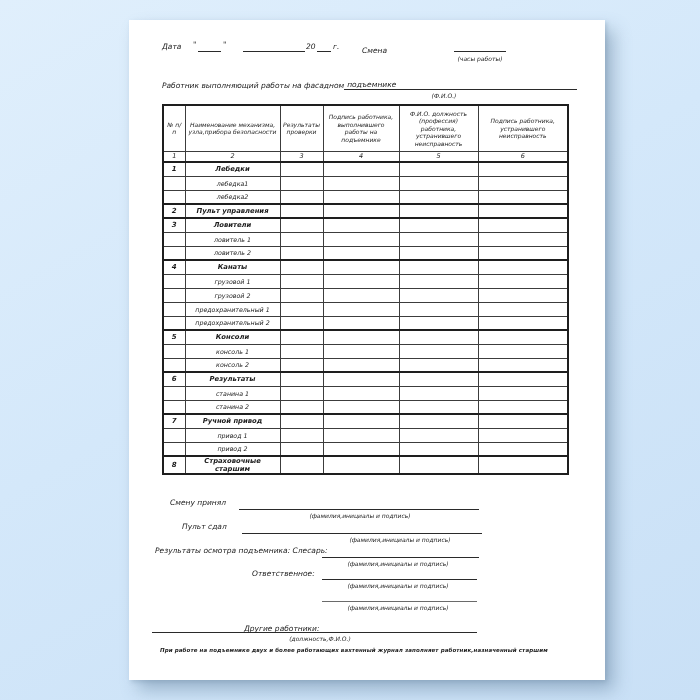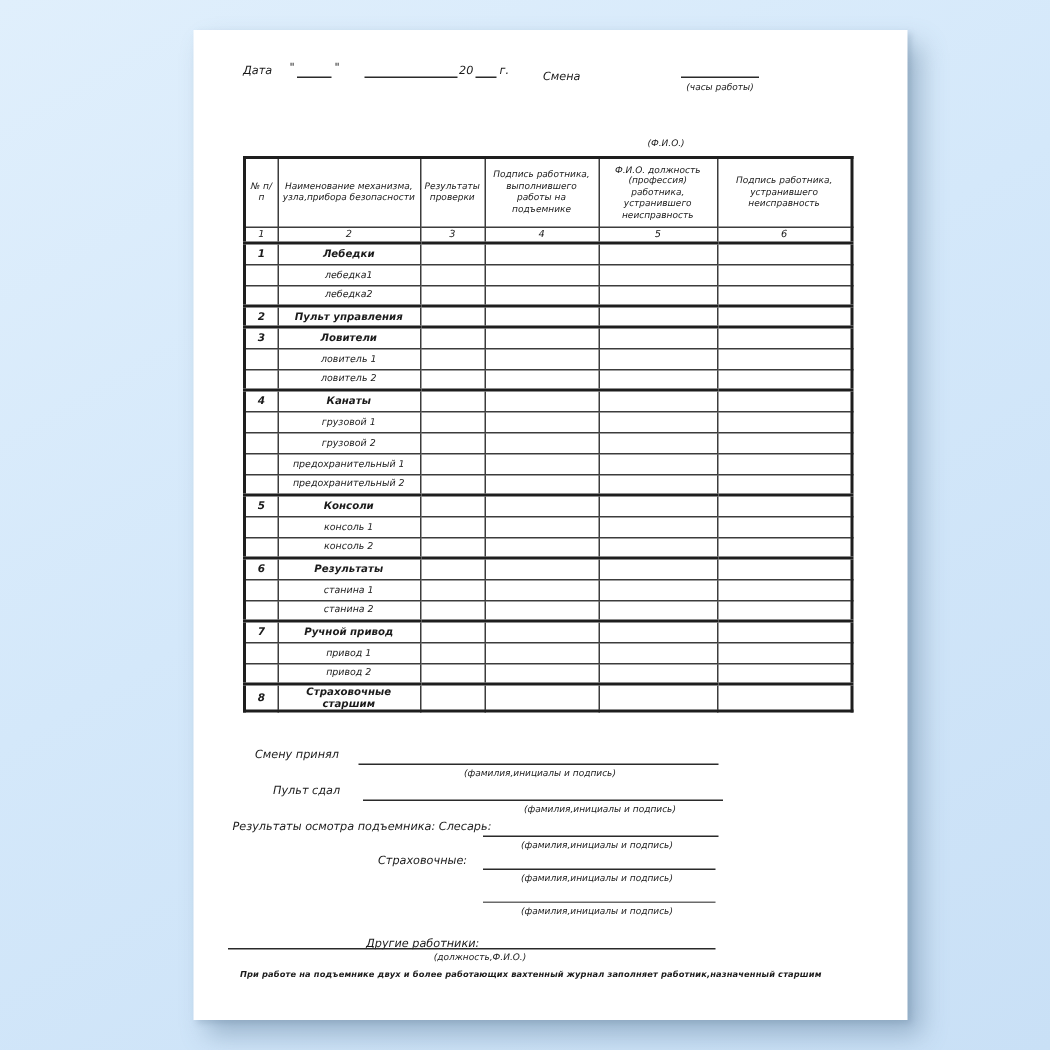--- a/index.html
+++ b/index.html
@@ -53,20 +53,24 @@
       <span class="abs lbl" style="left:94px;top:-2px;">"</span>
       <span class="abs blank" style="left:114px;width:62px;top:0;"></span>
       <span class="abs lbl" style="left:177px;top:0;">20</span>
       <span class="abs blank" style="left:188px;width:14px;top:0;"></span>
       <span class="abs lbl" style="left:204px;top:0;">г.</span>
       <span class="abs lbl" style="left:233px;top:4px;text-align:center;">Смена</span>
       <span class="abs blank" style="left:325px;width:52px;top:0;"></span>
       <span class="abs small-cap" style="left:318px;top:13px;width:66px;">(часы работы)</span>
     </div>
 
+    <div class="worker-row">
+      <span class="lbl">Работник выполняющий работы на фасадном</span>
+      <span class="fill">подъемнике</span>
+    </div>
     <div class="abs small-cap" style="left:270px;top:72px;width:90px;">(Ф.И.О.)</div>
 
     <table class="insp">
       <colgroup>
         <col style="width:22px">
           <col style="width:95px">
           <col style="width:43px">
         <col style="width:76px">
           <col style="width:79px">
           <col style="width:90px">
@@ -274,21 +278,21 @@
     <span class="abs small-cap" style="left:170px;top:492px;width:122px;">(фамилия,инициалы и подпись)</span>
 
     <span class="abs lbl" style="left:53px;top:502px;">Пульт сдал</span>
     <span class="sline" style="left:113px;top:513px;width:240px;"></span>
     <span class="abs small-cap" style="left:210px;top:516px;width:122px;">(фамилия,инициалы и подпись)</span>
 
     <span class="abs lbl" style="left:26px;top:526px;">Результаты осмотра подъемника: Слесарь:</span>
     <span class="sline" style="left:193px;top:537px;width:157px;"></span>
     <span class="abs small-cap" style="left:208px;top:540px;width:122px;">(фамилия,инициалы и подпись)</span>
 
-    <span class="abs lbl" style="left:123px;top:549px;">Страховочные:</span>
+    <span class="abs lbl" style="left:123px;top:549px;">Ответственное:</span>
     <span class="sline" style="left:193px;top:559px;width:155px;"></span>
     <span class="abs small-cap" style="left:208px;top:562px;width:122px;">(фамилия,инициалы и подпись)</span>
 
     <span class="abs lbl" style="left:115px;top:604px;">Другие работники:</span>
     <span class="gline" style="left:193px;top:581px;width:155px;"></span>
     <span class="abs small-cap" style="left:208px;top:584px;width:122px;">(фамилия,инициалы и подпись)</span>
 
     <span class="sline" style="left:23px;top:612px;width:325px;"></span>
     <span class="abs small-cap" style="left:121px;top:615px;width:140px;">(должность,Ф.И.О.)</span>
 

